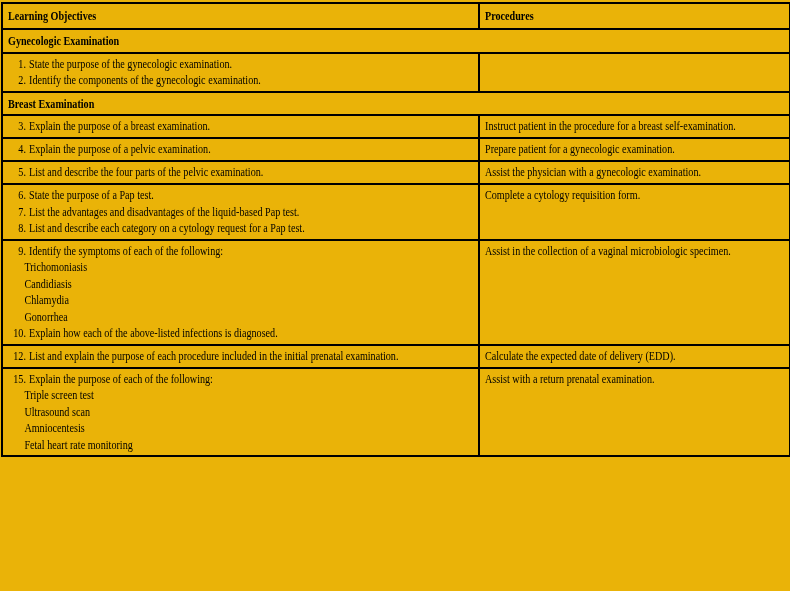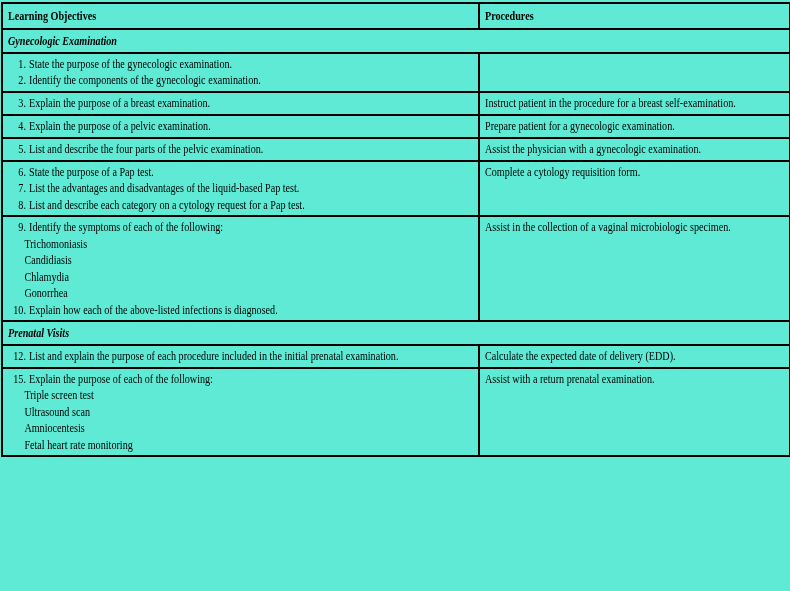--- a/index.html
+++ b/index.html
@@ -1,41 +1,41 @@
 <!DOCTYPE html>
 <html><head>
 <meta charset="utf-8">
 <style>
   html, body { margin: 0; padding: 0; background: #ffffff; }
   .page {
     width: 790px; height: 591px;
     box-sizing: border-box;
     position: relative;
-    background: #5eead4;
+    background: #eab308;
     font-family: "Liberation Serif", serif;
     color: #000000;
     padding: 2px 0 0 1px;
     overflow: hidden;
   }
   table.lo {
     border-collapse: collapse;
     table-layout: fixed;
     width: 788px;
   }
   table.lo td {
     border: 2px solid #000000;
     vertical-align: top;
     padding: 2px 0 2px 5px;
     overflow: hidden;
   }
   
   td.hdr-left  { border-right: none; }
   td.hdr-right { border-left: none; }
   tr.head td { height: 18px; padding-top: 4px; }
-  tr.section td { height: 15px; padding-top: 3px; font-style: italic; }
+  tr.section td { height: 15px; padding-top: 3px; }
   tr.single td { height: 17px; }
   
   .sq {
     transform: scaleX(0.78);
     transform-origin: 0 0;
     width: 128.2%;
     font-size: 13px;
     line-height: 16.5px;
     white-space: nowrap;
   }
@@ -81,20 +81,25 @@
             <span class="num">2.</span>
             <span class="txt">Identify the components of the gynecologic examination.</span>
           </div>
         </div>
       </td>
       <td>
         <div class="sq"></div>
       </td>
     </tr>
 
+    <tr class="section">
+      <td colspan="2">
+        <div class="sq b">Breast Examination</div>
+      </td>
+    </tr>
     <tr class="single">
       <td>
         <div class="sq">
           <div class="line">
             <span class="num">3.</span>
             <span class="txt">Explain the purpose of a breast examination.</span>
           </div>
         </div>
       </td>
       <td>
@@ -173,25 +178,20 @@
             <span class="num">10.</span>
             <span class="txt">Explain how each of the above-listed infections is diagnosed.</span>
           </div>
         </div>
       </td>
       <td>
         <div class="sq">Assist in the collection of a vaginal microbiologic specimen.</div>
       </td>
     </tr>
 
-    <tr class="section">
-      <td colspan="2">
-        <div class="sq b">Prenatal Visits</div>
-      </td>
-    </tr>
     <tr class="single">
       <td>
         <div class="sq">
           <div class="line">
             <span class="num">12.</span>
             <span class="txt">List and explain the purpose of each procedure included in the initial prenatal examination.</span>
           </div>
         </div>
       </td>
       <td>

